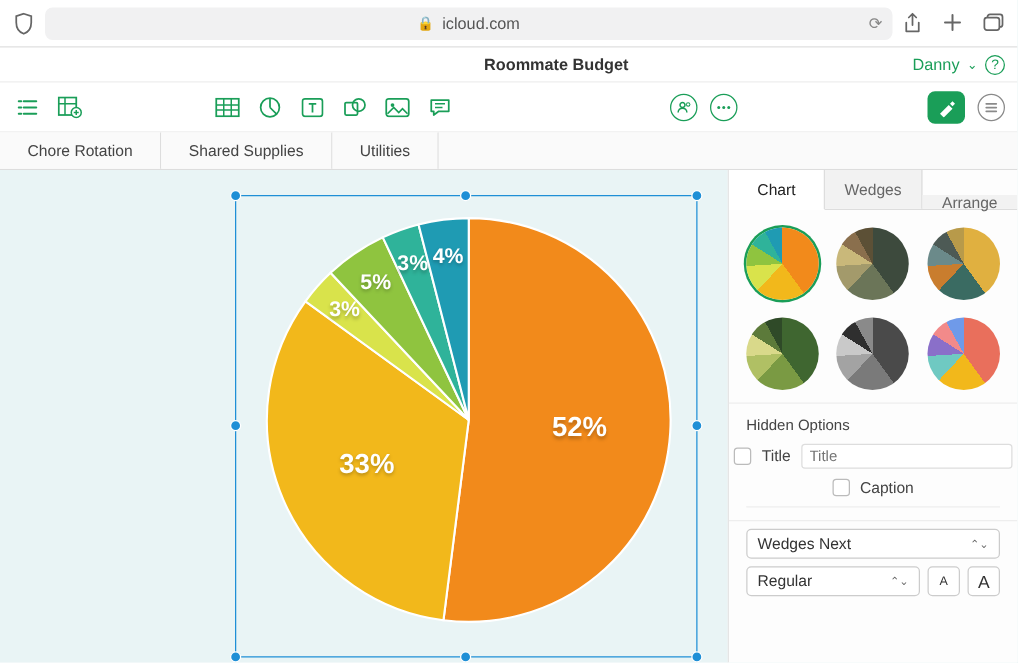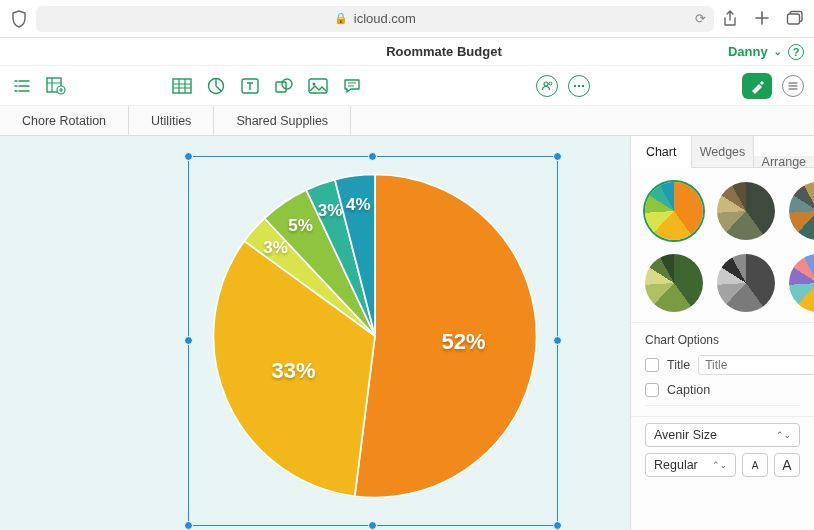--- a/index.html
+++ b/index.html
@@ -55,21 +55,21 @@
     font-size:13px;
     color:#333;
     padding-left:160px; 
   }
   .user-area {
     display:flex;
     align-items:center;
     gap:6px;
     padding-right:10px;
     color:#1a9e58;
-    font-weight:700;
+    font-weight:400;
     font-size:13px;
   }
   .user-area .chev { font-size:10px; }
   .help-circ {
     width:16px;height:16px;border:1.5px solid #1a9e58;border-radius:50%;
     display:flex;align-items:center;justify-content:center;font-size:11px;color:#1a9e58;
   }
 
   
   .toolbar {
@@ -147,21 +147,21 @@
   .pie svg{width:100%;height:100%;}
   .pct-label {
     position:absolute;color:#fff;font-weight:600;font-size:22px;
     text-shadow:0 2px 3px rgba(0,0,0,0.25);
     transform:translate(-50%,-50%);
     white-space:nowrap;
   }
 
   
   .inspector {
-    width:184px;
+    width:232px;
     border-left:1px solid #ddd;
     background:#fdfdfd;
     display:flex;flex-direction:column;
     overflow:hidden;
   }
   .insp-tabs {
     display:flex;height:32px;border-bottom:1px solid #ddd;
   }
   .insp-tab {
     flex:1;display:flex;align-items:center;justify-content:center;
@@ -179,21 +179,21 @@
     width:58px;height:58px;border-radius:50%;justify-self:center;
   }
 
   .section {
     padding:10px 14px 6px 14px;
   }
   .section-title {
     font-size:12px;color:#444;font-weight:500;margin-bottom:8px;
   }
   .opt-row {
-    display:flex;align-items:center;gap:8px;font-size:12.5px;color:#444;margin-bottom:8px;
+    display:flex;align-items:center;gap:8px;font-size:12.5px;color:#444;margin-bottom:8px;justify-content:center;
   }
   .opt-row.muted{color:#bbb;}
   .chk {
     width:14px;height:14px;border:1px solid #bbb;border-radius:3px;background:#fff;
     flex-shrink:0;
   }
   .title-input {
     flex:1;height:20px;border:1px solid #ddd;border-radius:3px;font-size:12px;
     padding:0 6px;color:#aaa;background:#fff;
   }
@@ -347,24 +347,24 @@
         </svg>
     </span>
   </div>
 </div>
 
 <div class="sheet-tabs">
   <div class="sheet-tab">
       <span>Chore Rotation</span>
     </div>
   <div class="sheet-tab">
+      <span>Shared Supplies</span>
+    </div>
+  <div class="sheet-tab">
       <span>Utilities</span>
-    </div>
-  <div class="sheet-tab">
-      <span>Shared Supplies</span>
     </div>
   <div class="sheet-tab filler"></div>
 </div>
 
 <div class="main">
   <div class="canvas">
     <div class="selection">
       <div class="sel-handle h-tl"></div>
       <div class="sel-handle h-tm"></div>
       <div class="sel-handle h-tr"></div>
@@ -410,36 +410,36 @@
     <div class="style-grid" id="style-grid">
         <div class="style-thumb" style="background: conic-gradient(rgb(242, 138, 27) 0%, rgb(242, 138, 27) 40%, rgb(242, 184, 27) 40%, rgb(242, 184, 27) 62%, rgb(217, 227, 75) 62%, rgb(217, 227, 75) 74%, rgb(143, 196, 63) 74%, rgb(143, 196, 63) 84%, rgb(47, 179, 154) 84%, rgb(47, 179, 154) 92%, rgb(31, 155, 179) 92%, rgb(31, 155, 179) 100%); box-shadow: rgb(26, 158, 88) 0px 0px 0px 2px;"></div>
         <div class="style-thumb" style="background: conic-gradient(rgb(61, 74, 61) 0%, rgb(61, 74, 61) 40%, rgb(107, 117, 88) 40%, rgb(107, 117, 88) 62%, rgb(163, 154, 107) 62%, rgb(163, 154, 107) 74%, rgb(201, 184, 122) 74%, rgb(201, 184, 122) 84%, rgb(138, 111, 77) 84%, rgb(138, 111, 77) 92%, rgb(92, 80, 54) 92%, rgb(92, 80, 54) 100%);"></div>
         <div class="style-thumb" style="background: conic-gradient(rgb(224, 176, 64) 0%, rgb(224, 176, 64) 40%, rgb(58, 107, 98) 40%, rgb(58, 107, 98) 62%, rgb(201, 125, 46) 62%, rgb(201, 125, 46) 74%, rgb(107, 138, 138) 74%, rgb(107, 138, 138) 84%, rgb(77, 90, 85) 84%, rgb(77, 90, 85) 92%, rgb(184, 154, 74) 92%, rgb(184, 154, 74) 100%);"></div>
         <div class="style-thumb" style="background: conic-gradient(rgb(63, 102, 48) 0%, rgb(63, 102, 48) 40%, rgb(122, 154, 67) 40%, rgb(122, 154, 67) 62%, rgb(176, 192, 100) 62%, rgb(176, 192, 100) 74%, rgb(217, 217, 138) 74%, rgb(217, 217, 138) 84%, rgb(92, 122, 58) 84%, rgb(92, 122, 58) 92%, rgb(47, 74, 40) 92%, rgb(47, 74, 40) 100%);"></div>
         <div class="style-thumb" style="background: conic-gradient(rgb(74, 74, 74) 0%, rgb(74, 74, 74) 40%, rgb(122, 122, 122) 40%, rgb(122, 122, 122) 62%, rgb(163, 163, 163) 62%, rgb(163, 163, 163) 74%, rgb(201, 201, 201) 74%, rgb(201, 201, 201) 84%, rgb(47, 47, 47) 84%, rgb(47, 47, 47) 92%, rgb(138, 138, 138) 92%, rgb(138, 138, 138) 100%);"></div>
         <div class="style-thumb" style="background: conic-gradient(rgb(233, 111, 92) 0%, rgb(233, 111, 92) 40%, rgb(242, 184, 27) 40%, rgb(242, 184, 27) 62%, rgb(111, 201, 194) 62%, rgb(111, 201, 194) 74%, rgb(138, 111, 201) 74%, rgb(138, 111, 201) 84%, rgb(242, 138, 138) 84%, rgb(242, 138, 138) 92%, rgb(111, 154, 233) 92%, rgb(111, 154, 233) 100%);"></div>
       </div>
 
     <div class="section">
-      <div class="section-title">Chart Options</div>
+      <div class="section-title">Hidden Options</div>
       <div class="opt-row">
         <span class="chk"></span>
         <span>Title</span>
         <input class="title-input" placeholder="Title" style="">
       </div>
       <div class="opt-row">
         <span class="chk"></span>
         <span>Caption</span>
       </div>
       <div class="hr"></div>
     </div>
     <div class="hr"></div>
     <div class="font-row">
       <div class="select">
-        <span>Avenir Size</span>
+        <span>Wedges Next</span>
         <span class="chev">⌃⌄</span>
       </div>
       <div class="font-controls">
         <div class="select">
           <span>Regular</span>
           <span class="chev">⌃⌄</span>
         </div>
         <div class="size-btn small">A</div>
         <div class="size-btn big">A</div>
       </div>

